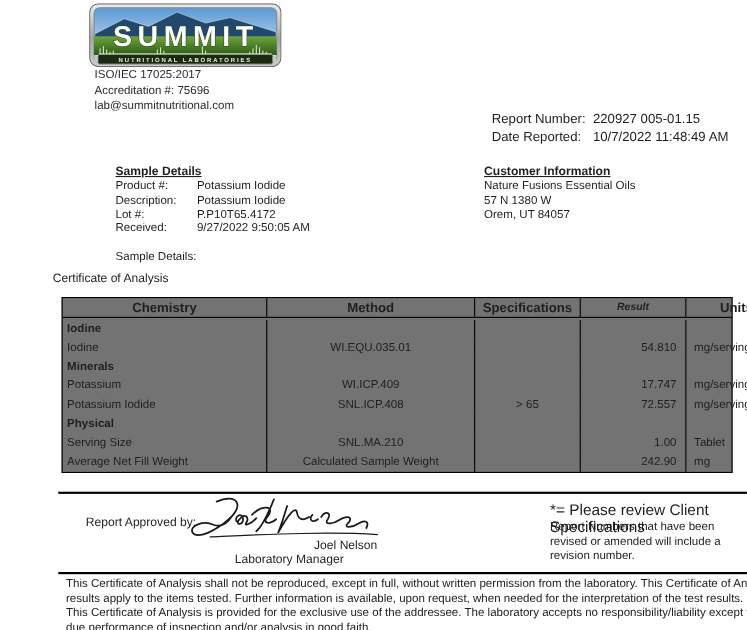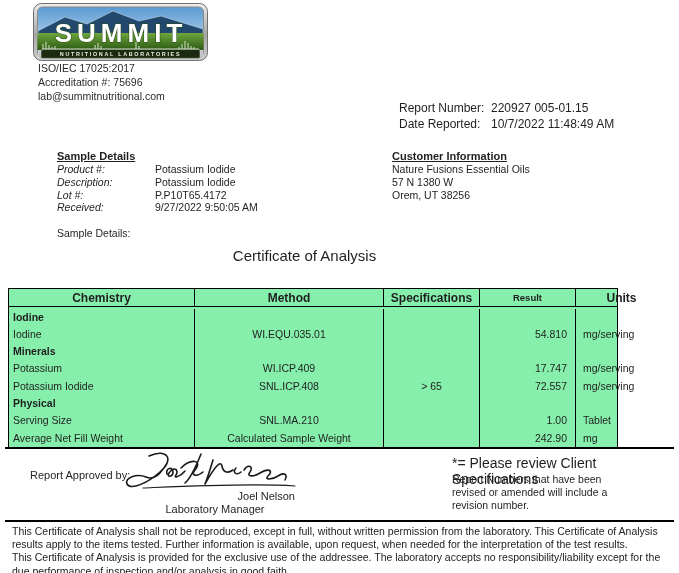--- a/index.html
+++ b/index.html
@@ -1,38 +1,38 @@
 <!DOCTYPE html>
 <html><head>
 <meta charset="utf-8">
 <style>
   html,body{margin:0;padding:0;background:#ffffff;}
   body{width:679px;height:573px;position:relative;font-family:"Liberation Sans",sans-serif;color:#1f1f1f;overflow:hidden;}
-  .abs{position:absolute;}
+  .abs{position:absolute;margin-left:48px;}
   
   .lab-info{left:38px;top:61px;font-size:10.5px;line-height:14px;color:#2b2b2b;}
   
   .report-block{left:399px;top:101px;font-size:12px;line-height:15.5px;}
   .report-row{display:flex;}
   .report-row .lbl{width:92px;}
   .report-row .val{margin-left:0px;}
   
   .sec-title{font-size:11px;font-weight:bold;text-decoration:underline;}
   .fields{font-size:10.5px;line-height:12.8px;}
   .frow{display:flex;}
-  .frow .flbl{width:98px;font-style:italic;}
+  .frow .flbl{width:74px;}
   .cust-lines{font-size:10.5px;line-height:13px;}
   
-  .coa-title{left:0;top:247px;width:609px;text-align:center;font-size:15px;}
-  
-  .coa-table{left:8px;top:288px;width:610px;border:1.5px solid #000;box-sizing:border-box;background:#86efac;}
+  .coa-title{left:0;top:247px;width:609px;font-size:11px;}
+  
+  .coa-table{left:8px;top:270px;width:610px;border:1.5px solid #000;box-sizing:border-box;background:#737373;}
   .thead{display:grid;grid-template-columns:186px 189px 96px 96px 91px;border-bottom:1.5px solid #000;}
   .hcell{border-right:1px solid #000;font-weight:bold;font-size:12px;display:flex;align-items:center;justify-content:center;height:17px;box-sizing:border-box;}
   .hcell:last-child{border-right:none;}
-  .hcell.h-result{font-size:9.5px;}
+  .hcell.h-result{font-size:9.5px;font-style:italic;}
   .tbody{padding-top:2px;}
   .trow{display:grid;grid-template-columns:186px 189px 96px 96px 91px;height:18px;}
   .trow.section{height:16px;}
   .cell{border-right:1px solid #000;font-size:10.5px;display:flex;align-items:center;box-sizing:border-box;overflow:hidden;}
   .cell:last-child{border-right:none;}
   .cell.chemistry{padding-left:4px;}
   .trow.section .cell.chemistry{font-weight:bold;}
   .cell.method,.cell.specifications{justify-content:center;}
   .cell.result{justify-content:flex-end;padding-right:8px;}
   .cell.units{padding-left:7px;}
@@ -120,21 +120,21 @@
       <span class="flbl">Received:</span>
       <span>9/27/2022 9:50:05 AM</span>
     </div>
   </div>
 <div class="abs fields" style="left:57px;top:227px;">Sample Details:</div>
 
 <div class="abs sec-title" style="left:392px;top:150px;text-align:center;">Customer Information</div>
 <div class="abs cust-lines" style="left:392px;top:163px;">
   <div>Nature Fusions Essential Oils</div>
   <div>57 N 1380 W</div>
-  <div>Orem, UT 38256</div>
+  <div>Orem, UT 84057</div>
 </div>
 
 <div class="abs coa-title">Certificate of Analysis</div>
 
 <div class="abs coa-table">
   <div class="thead">
     <div class="hcell">Chemistry</div>
     <div class="hcell">Method</div>
     <div class="hcell">Specifications</div>
     <div class="hcell h-result">Result</div>

